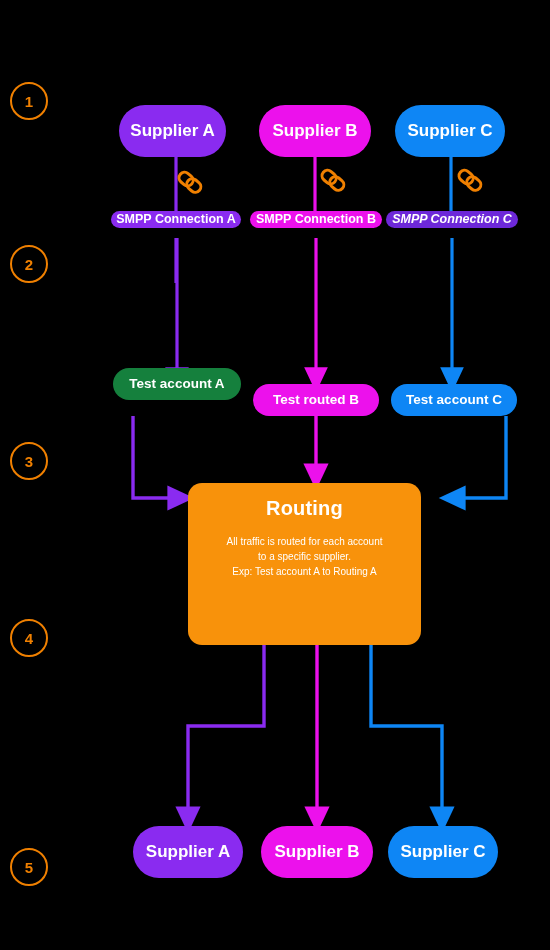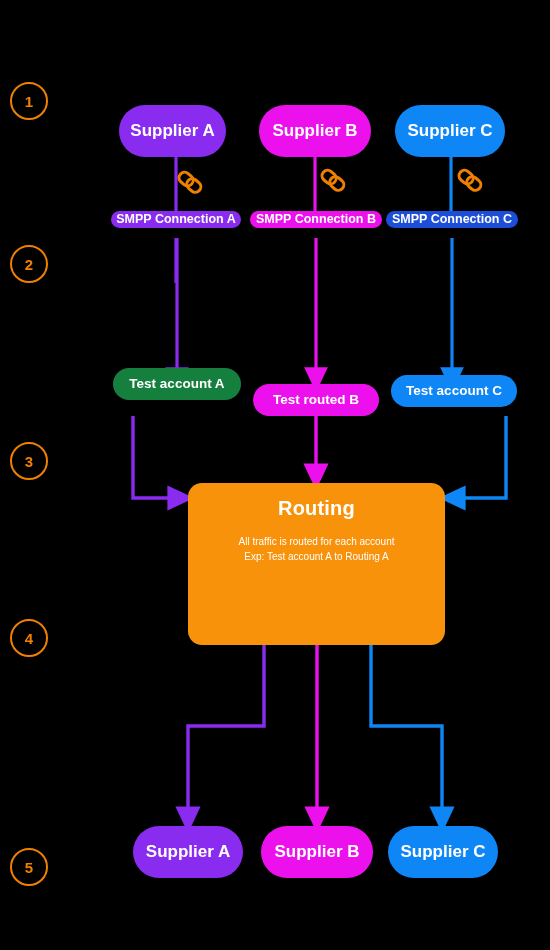--- a/index.html
+++ b/index.html
@@ -53,21 +53,21 @@
     height: 17px;
   }
   .node.testacct {
     font-size: 13.5px;
     height: 32px;
   }
   .routing-box {
     position: absolute;
     left: 188px;
     top: 483px;
-    width: 257px;
+    width: 233px;
     height: 162px;
     background: #f8920b;
     border-radius: 14px;
     box-sizing: border-box;
     padding: 14px 14px 10px 14px;
     display: flex;
     flex-direction: column;
     align-items: center;
     color: #ffffff;
   }
@@ -213,38 +213,39 @@
       </g>
     </svg>
   </div>
 
   <div class="node smpp" style="left:111px; top:211px; width:130px; background:#8a2bf0;">
     <span>SMPP Connection A</span>
   </div>
   <div class="node smpp" style="left:250px; top:211px; width:132px; background:#ec11ec;">
     <span>SMPP Connection B</span>
   </div>
-  <div class="node smpp" style="left:386px; top:211px; width:132px; background:#1d4ed8;">
+  <div class="node smpp" style="left:386px; top:211px; width:132px; background:#6d28d9;font-style:italic;">
     <span>SMPP Connection C</span>
   </div>
 
   <div class="node testacct" style="left:113px; top:368px; width:128px; background:#15803d;">
     <span>Test account A</span>
   </div>
   <div class="node testacct" style="left:253px; top:384px; width:126px; background:#ec11ec;">
     <span>Test routed B</span>
   </div>
-  <div class="node testacct" style="left:391px; top:375px; width:126px; background:#0e86f5;">
+  <div class="node testacct" style="left:391px; top:384px; width:126px; background:#0e86f5;">
     <span>Test account C</span>
   </div>
 
   <div class="routing-box">
     <div class="routing-title">Routing</div>
     <div class="routing-body">
       <div>All traffic is routed for each account</div>
+      <div>to a specific supplier.</div>
       <div>Exp: Test account A to Routing A</div>
     </div>
   </div>
 
   <div class="node supplier-bottom" style="left:133px; top:826px; width:110px; background:#8a2bf0;">
     <span>Supplier A</span>
   </div>
   <div class="node supplier-bottom" style="left:261px; top:826px; width:112px; background:#ec11ec;">
     <span>Supplier B</span>
   </div>

